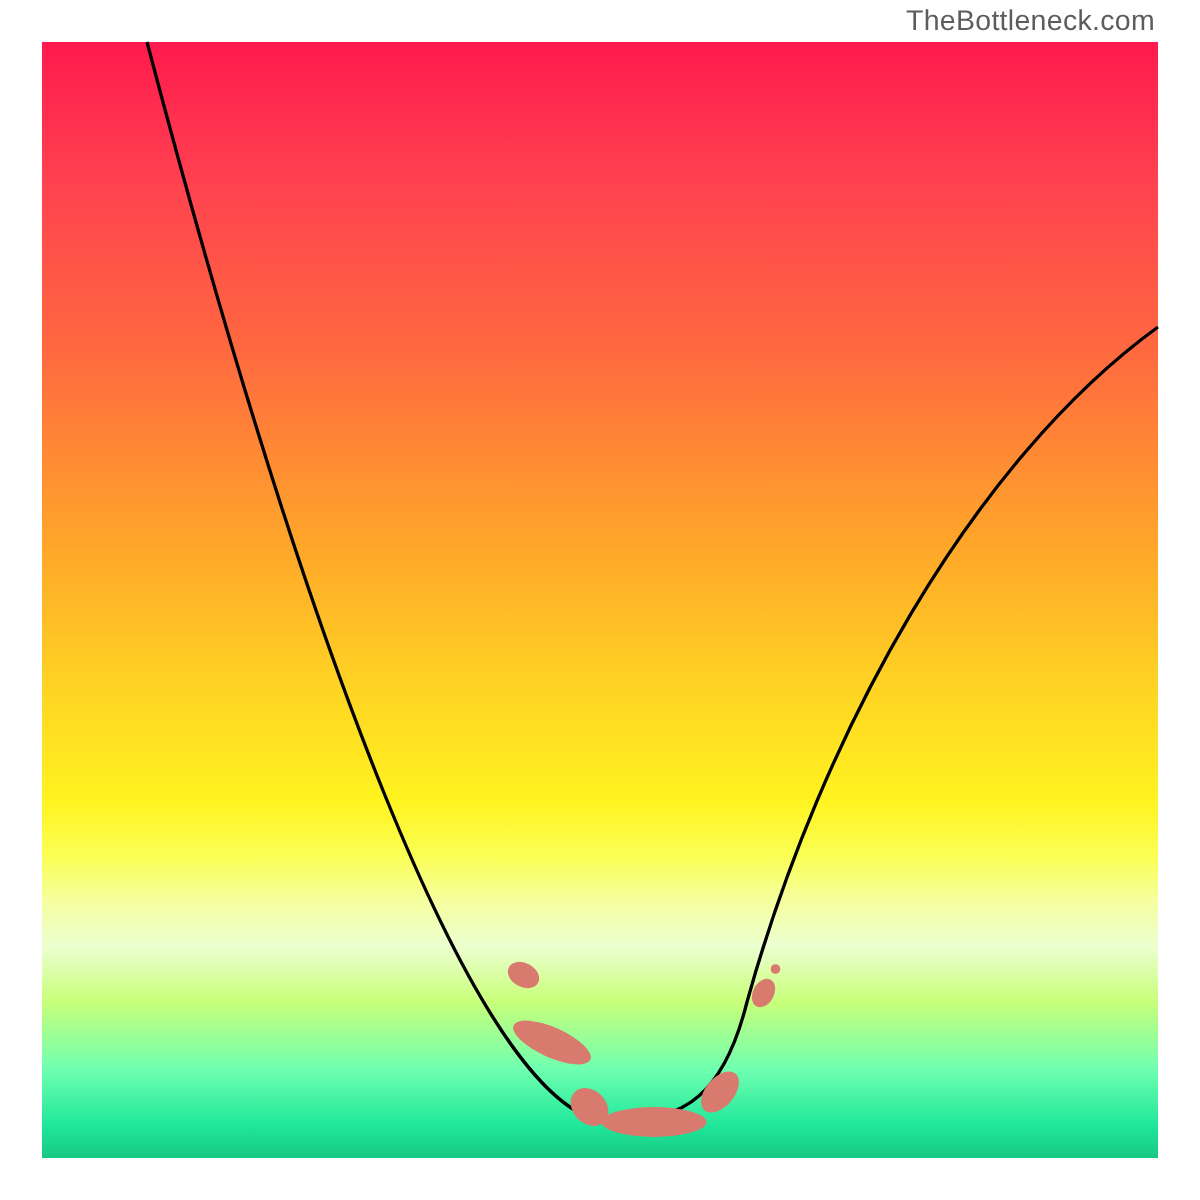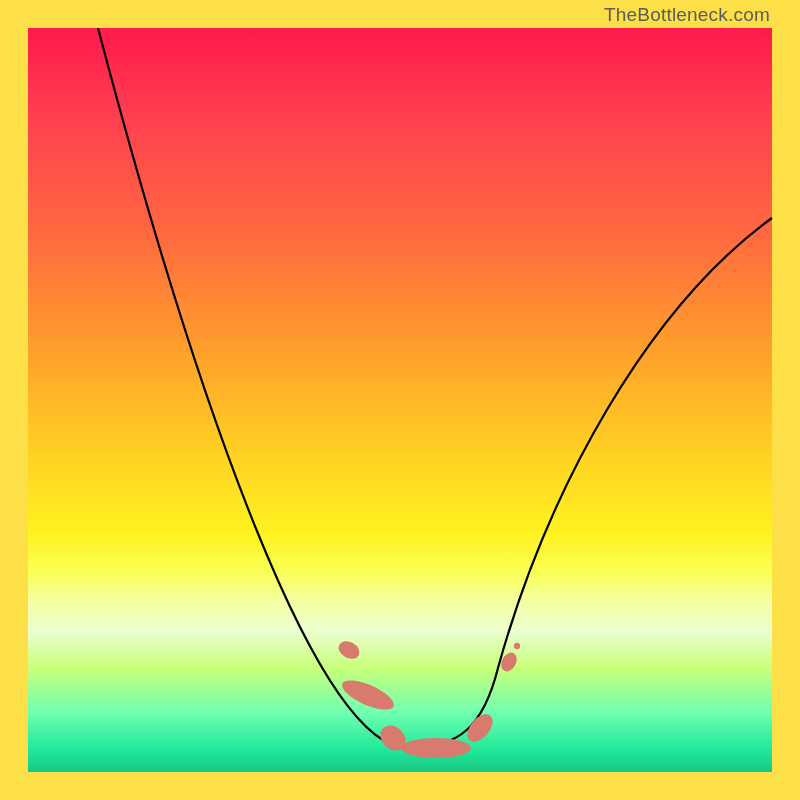--- a/index.html
+++ b/index.html
@@ -7,21 +7,21 @@
     padding: 0;
     width: 800px;
     height: 800px;
     background: #000;
     overflow: hidden;
     font-family: Arial, Helvetica, sans-serif;
   }
   .frame {
     position: absolute;
     inset: 0;
-    background: #fde047;
+    background: #ffffff;
   }
   .plot {
     position: absolute;
     left: 28px;
     top: 28px;
     width: 744px;
     height: 744px;
     background: linear-gradient(to bottom,
       #ff1a4d 0%,
       #ff4050 12%,

